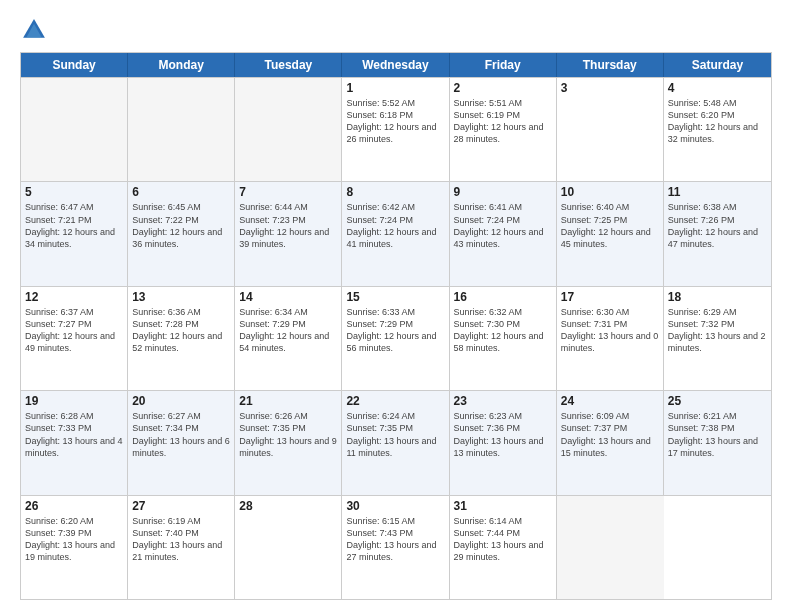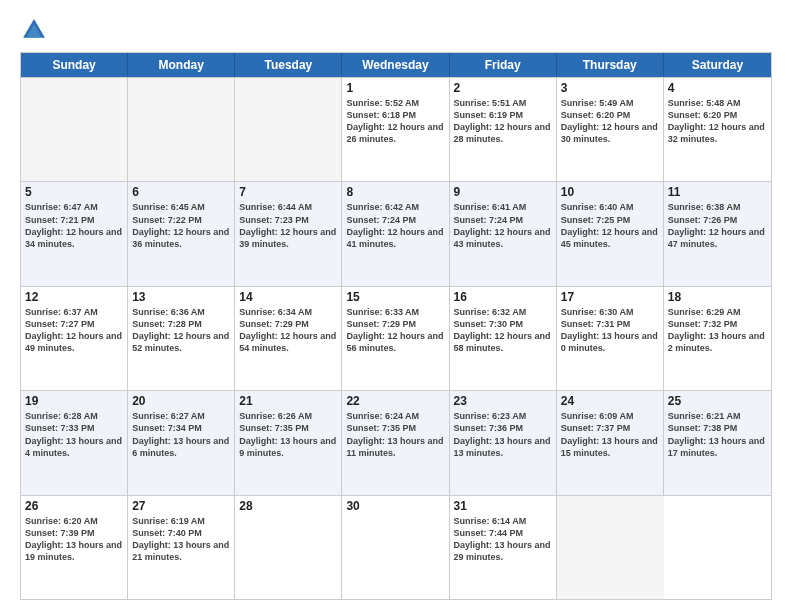--- a/index.html
+++ b/index.html
@@ -115,21 +115,20 @@
     .day-number {
       font-size: 12px;
       font-weight: bold;
       color: #222;
       margin-bottom: 2px;
     }
     .cell-text {
       font-size: 9px;
       color: #444;
       line-height: 1.35;
-      font-weight: bold;
     }
   </style>
 </head>
 <body>
 
 <div class="page">
   <div class="header">
     <div class="logo">
       <svg class="logo-icon" viewBox="0 0 36 36" xmlns="http://www.w3.org/2000/svg">
         <polygon points="18,4 32,28 4,28" fill="#2a6db5"></polygon>
@@ -170,24 +169,20 @@
           </div>
           <div class="cal-cell">
             <div class="day-number">2</div>
             <div class="cell-text">Sunrise: 5:51 AM
 Sunset: 6:19 PM
 Daylight: 12 hours
 and 28 minutes.</div>
           </div>
           <div class="cal-cell">
             <div class="day-number">3</div>
-            <div class="cell-text">Sunrise: 5:49 AM
-Sunset: 6:20 PM
-Daylight: 12 hours
-and 30 minutes.</div>
           </div>
           <div class="cal-cell">
             <div class="day-number">4</div>
             <div class="cell-text">Sunrise: 5:48 AM
 Sunset: 6:20 PM
 Daylight: 12 hours
 and 32 minutes.</div>
           </div>
         </div>
         <div class="cal-row">
@@ -356,20 +351,24 @@
             <div class="cell-text">Sunrise: 6:19 AM
 Sunset: 7:40 PM
 Daylight: 13 hours
 and 21 minutes.</div>
           </div>
           <div class="cal-cell">
             <div class="day-number">28</div>
           </div>
           <div class="cal-cell">
             <div class="day-number">30</div>
+            <div class="cell-text">Sunrise: 6:15 AM
+Sunset: 7:43 PM
+Daylight: 13 hours
+and 27 minutes.</div>
           </div>
           <div class="cal-cell">
             <div class="day-number">31</div>
             <div class="cell-text">Sunrise: 6:14 AM
 Sunset: 7:44 PM
 Daylight: 13 hours
 and 29 minutes.</div>
           </div>
           <div class="cal-cell empty"></div>
         </div>

